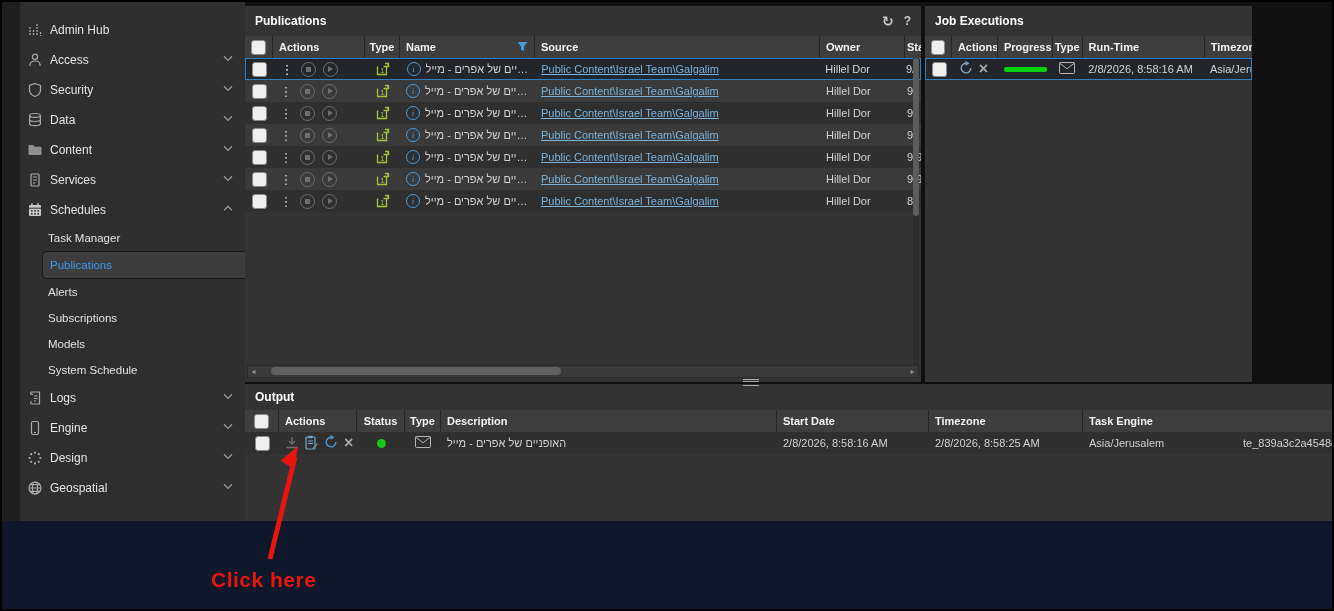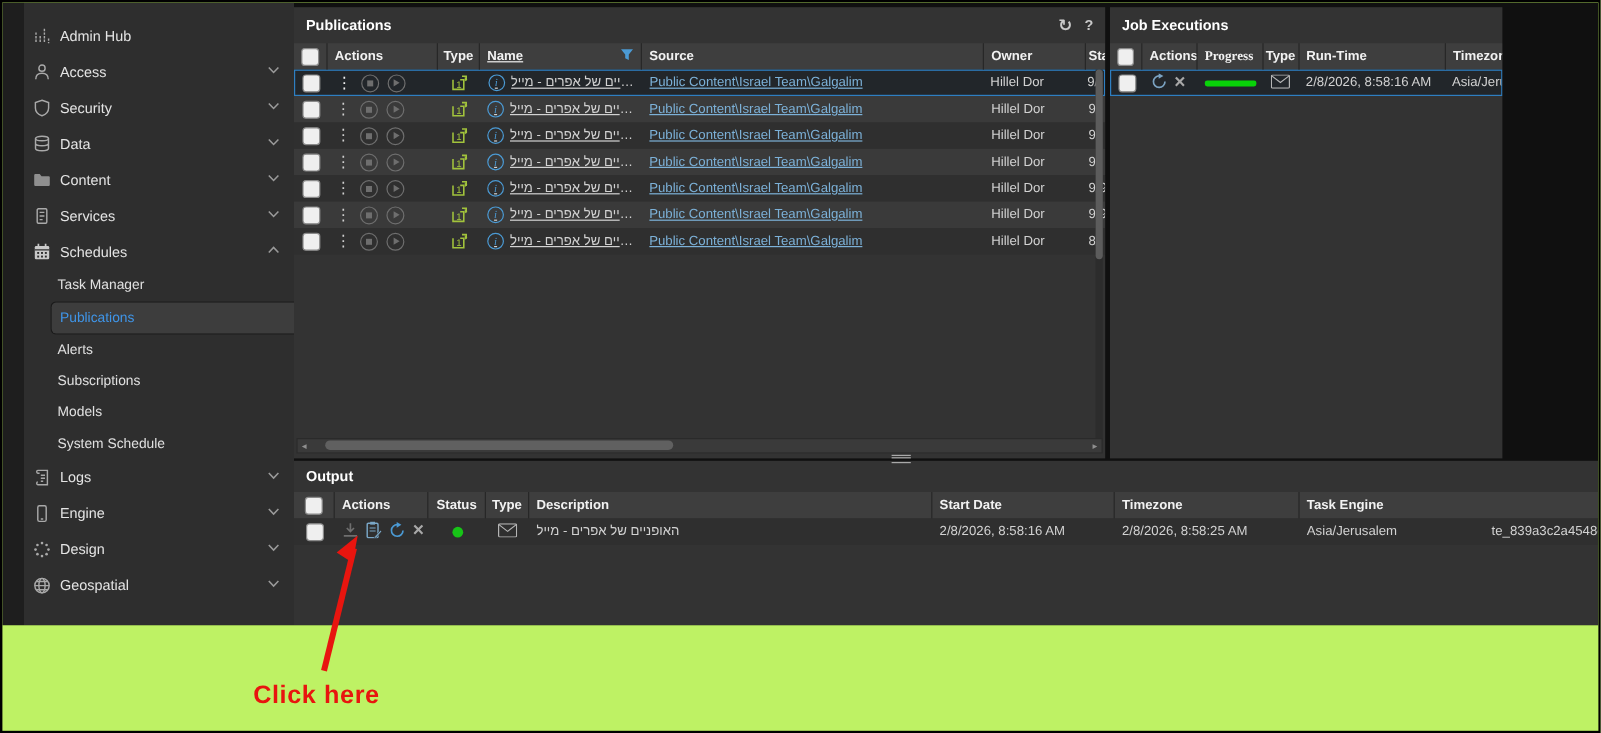--- a/index.html
+++ b/index.html
@@ -1,16 +1,16 @@
 <!DOCTYPE html>
 <html><head>
 <meta charset="utf-8">
 <style>
   html,body{margin:0;padding:0;background:#fff;font-family:"Liberation Sans","DejaVu Sans",sans-serif;}
-  .frame{position:relative;width:1330px;height:607px;border:2px solid #000;background:#bef264;overflow:hidden;}
+  .frame{position:relative;width:1330px;height:607px;border:2px solid #000;background:#0f172a;overflow:hidden;}
   .app{position:absolute;left:0;top:0;width:1330px;height:519px;background:#101010;overflow:hidden;}
   .gutter{position:absolute;left:0;top:0;width:18px;height:519px;background:#1e1e1e;}
   
   .sidebar{position:absolute;left:18px;top:0;width:225px;height:519px;background:#2e2e2e;padding-top:13px;box-sizing:border-box;}
   .side-item{height:30px;display:flex;align-items:center;padding-left:7px;color:#e4e4e4;font-size:12px;cursor:pointer;position:relative;}
   .side-item .s-ic{width:16px;height:16px;margin-right:7px;flex:0 0 16px;display:flex;align-items:center;justify-content:center;}
   .side-sub{height:26px;display:flex;align-items:center;padding-left:28px;color:#e0e0e0;font-size:11.5px;cursor:pointer;position:relative;}
   .side-sub.sel{background:#3d3d3d;border:1px solid #191919;border-right:none;border-radius:5px 0 0 5px;margin-left:22px;padding-left:7px;color:#3f95e8;}
   .chev{position:absolute;right:12px;top:50%;margin-top:-5px;width:10px;height:10px;}
   .chev svg{display:block;}
@@ -31,28 +31,28 @@
   .trow .c{display:flex;align-items:center;padding:0 6px;box-sizing:border-box;height:100%;white-space:nowrap;overflow:hidden;}
   .row-even{background:#3a3a3a;}
   .row-odd{background:#2f2f2f;}
   .row-selected{background:#22262a;border:1px solid #2e7fc2;}
   .checkbox{width:13px;height:13px;background:#efefef;border:1px solid #8a8a8a;border-radius:3px;display:inline-block;cursor:pointer;}
   .lnk{color:#7cb1d8;text-decoration:underline;cursor:pointer;overflow:hidden;text-overflow:ellipsis;}
   
   .pc-cb{width:28px;justify-content:center;}
   .pc-act{width:92px;}
   .pc-type{width:35px;justify-content:center;}
-  .pc-name{width:135px;text-decoration:underline;}
+  .pc-name{width:135px;}
   .pc-src{width:285px;}
   .pc-own{width:85px;}
   .pc-sta{width:16px;border-right:none!important;padding:0 2px!important;}
   
   .jc-cb{width:32px;justify-content:center;}
   .jc-act{width:58px;}
-  .jc-prog{width:70px;font-family:Liberation Serif, serif;}
+  .jc-prog{width:70px;}
   .jc-type{width:36px;justify-content:center;}
   .jc-run{width:162px;}
   .jc-tz{width:60px;border-right:none!important;}
   
   .oc-cb{width:34px;justify-content:center;}
   .oc-act{width:78px;}
   .oc-stat{width:48px;justify-content:center;}
   .oc-type{width:36px;justify-content:center;}
   .oc-desc{width:336px;}
   .oc-start{width:152px;}

